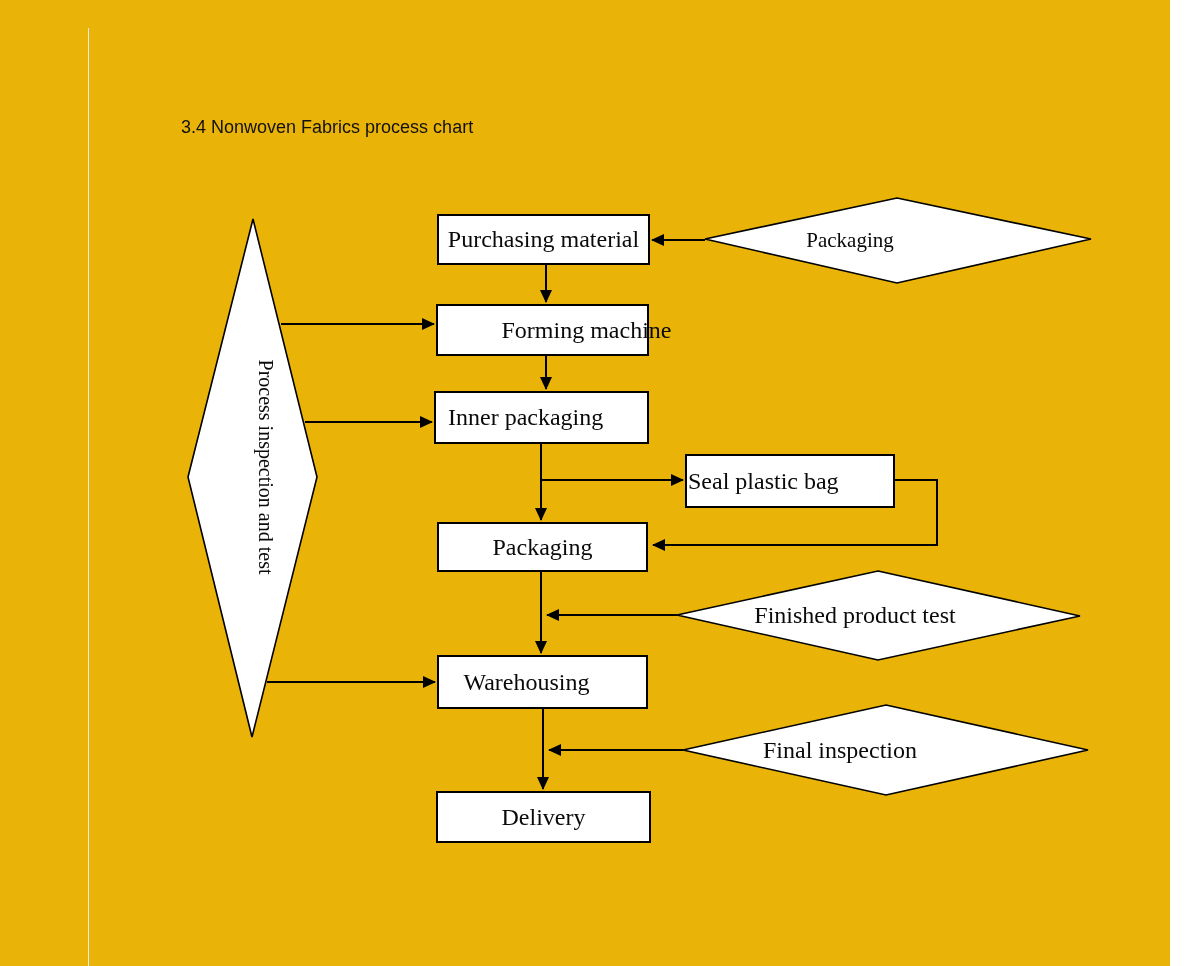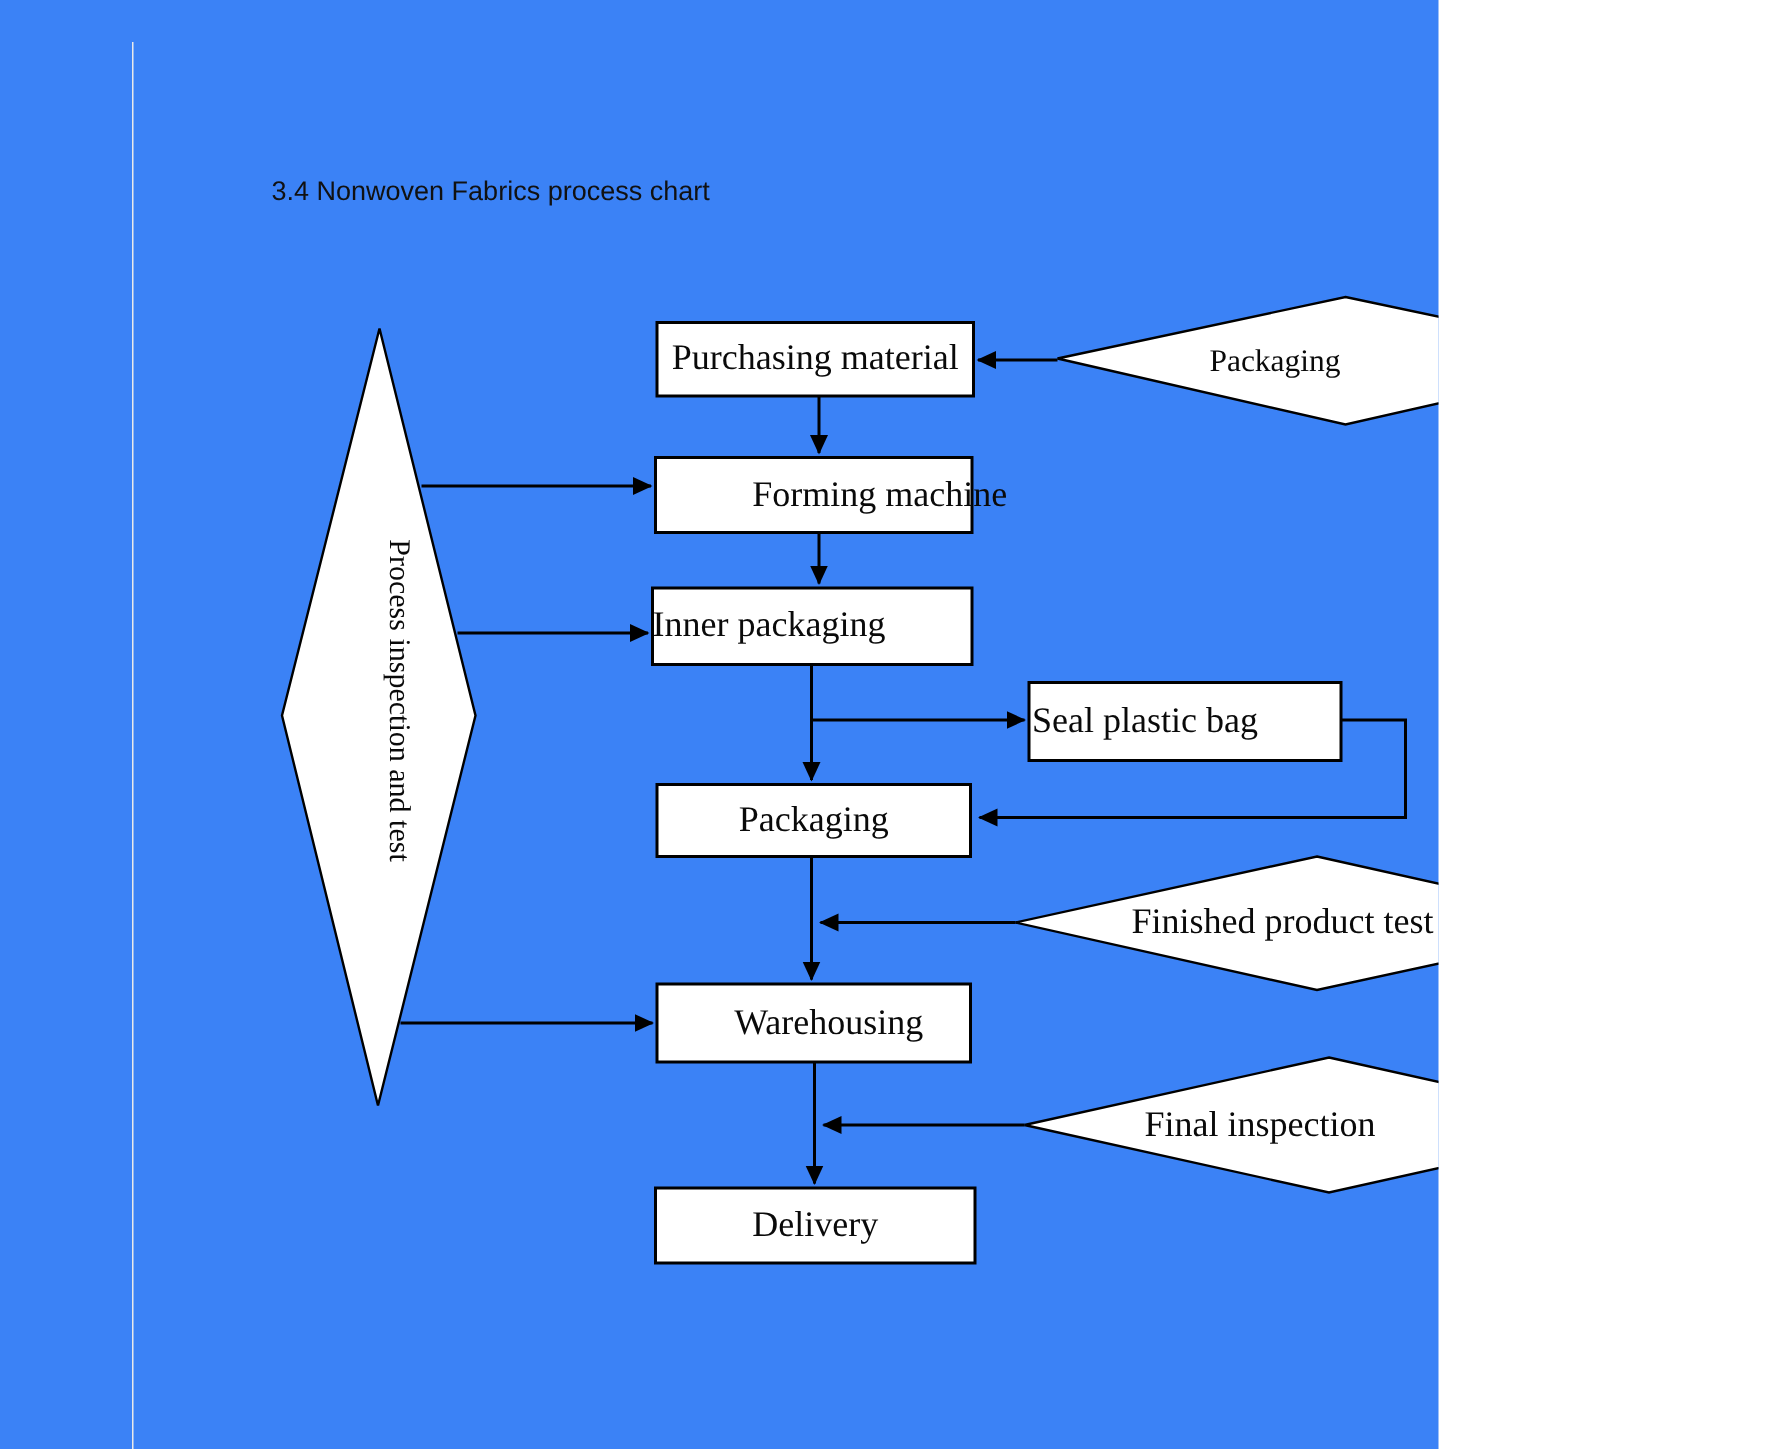--- a/index.html
+++ b/index.html
@@ -1,19 +1,19 @@
 <!DOCTYPE html>
 <html><head>
 <meta charset="utf-8">
 <style>
   html,body{margin:0;padding:0;background:#ffffff;}
   #stage{
     position:relative;
-    width:959px;height:966px;
-    background:#3b82f6;
+    width:1170px;height:966px;
+    background:#eab308;
     overflow:hidden;
     font-family:"Liberation Serif", serif;
     color:#000;
   }
   #page-edge{
     position:absolute;left:88px;top:28px;width:1px;height:938px;
     background:#e9e9e9;
   }
   #diagram-svg{position:absolute;left:0;top:0;}
   .label{
@@ -32,24 +32,24 @@
   #process-label{
     left:136px;top:455px;width:260px;height:24px;
     transform:rotate(90deg);
     font-size:20px;
   }
   #inspection-label{left:705px;top:198px;width:290px;height:85px;font-size:21px;}
   #finished-label{left:700px;top:571px;width:310px;height:88px;}
   #final-label{left:700px;top:705px;width:280px;height:90px;}
   #purchasing-label{left:438px;top:215px;width:211px;height:49px;}
   #forming-label{left:437px;top:305px;width:211px;height:50px;padding-left:44px;}
-  #inner-label{left:435px;top:392px;width:213px;height:51px;box-sizing:border-box;}
+  #inner-label{left:435px;top:392px;width:213px;height:51px;padding-left:13px;box-sizing:border-box;}
   #seal-label{left:670px;top:455px;width:208px;height:52px;padding-left:18px;box-sizing:border-box;}
   #packaging-label{left:438px;top:523px;width:209px;height:48px;}
-  #warehousing-label{left:448px;top:656px;width:209px;height:52px;font-family:Liberation Serif, serif;}
+  #warehousing-label{left:422px;top:656px;width:209px;height:52px;font-family:Liberation Serif, serif;}
   #delivery-label{left:437px;top:792px;width:213px;height:50px;}
 </style>
 </head>
 <body>
 
 <div id="stage">
 
   <div id="page-edge"></div>
 
   <div id="title">3.4 Nonwoven Fabrics process chart</div>

